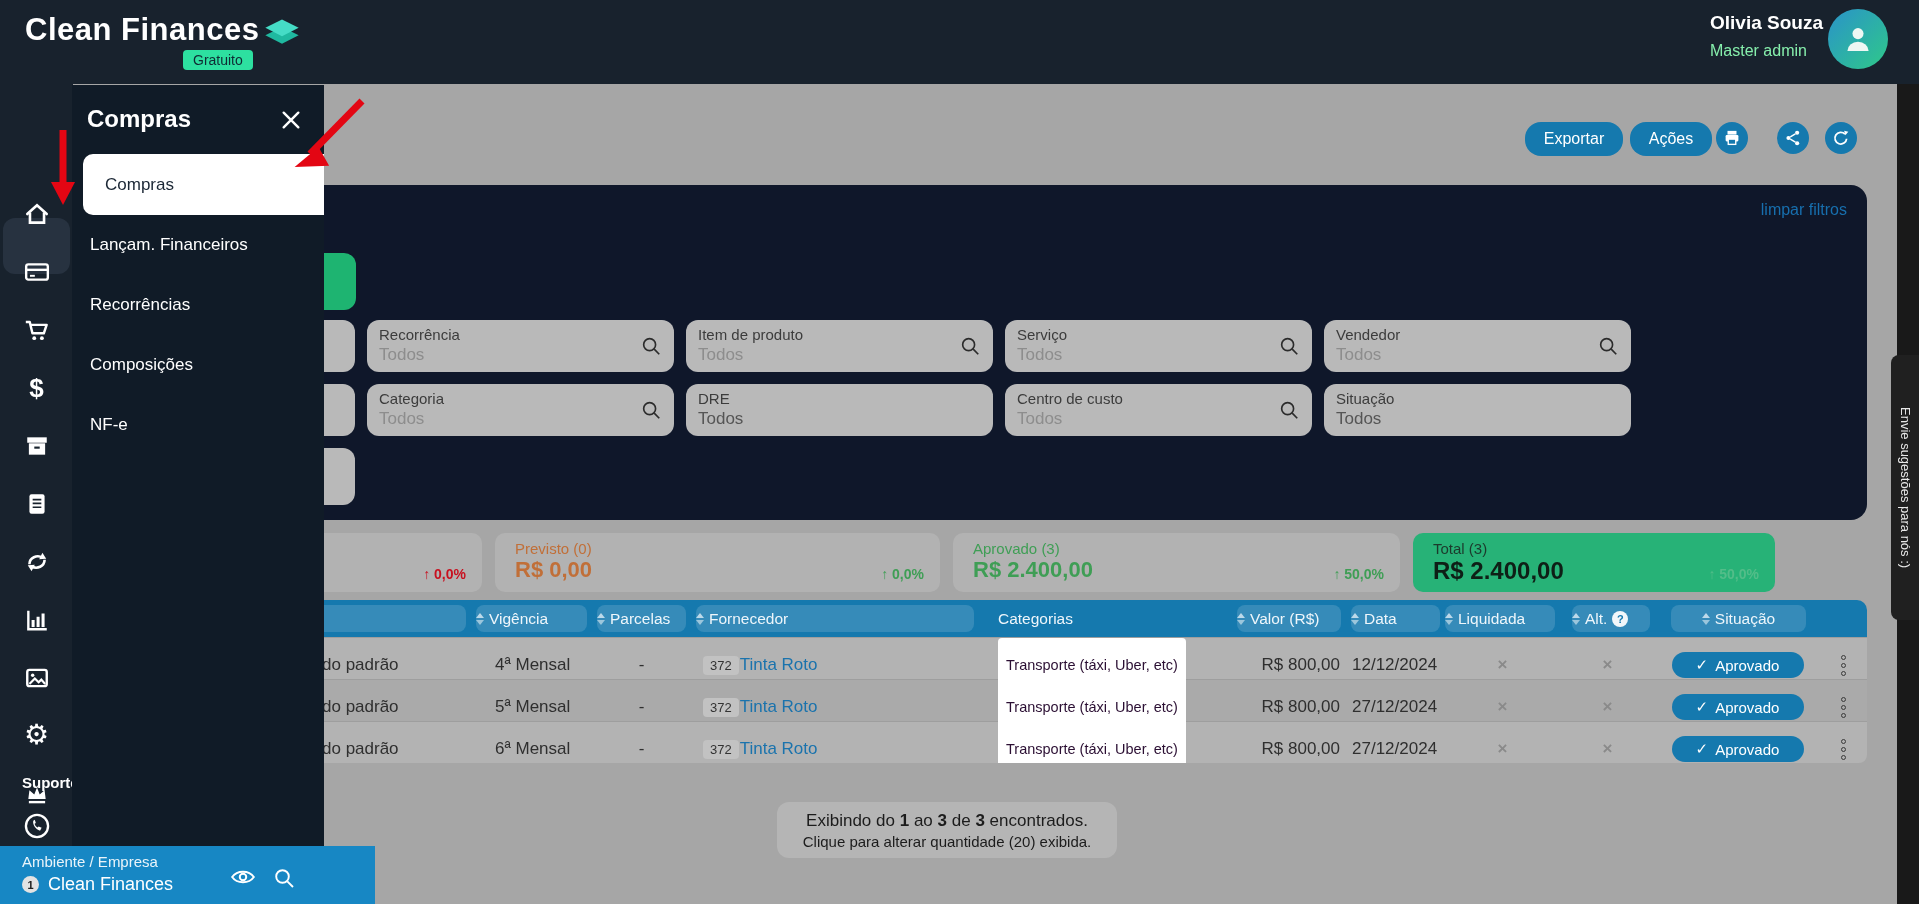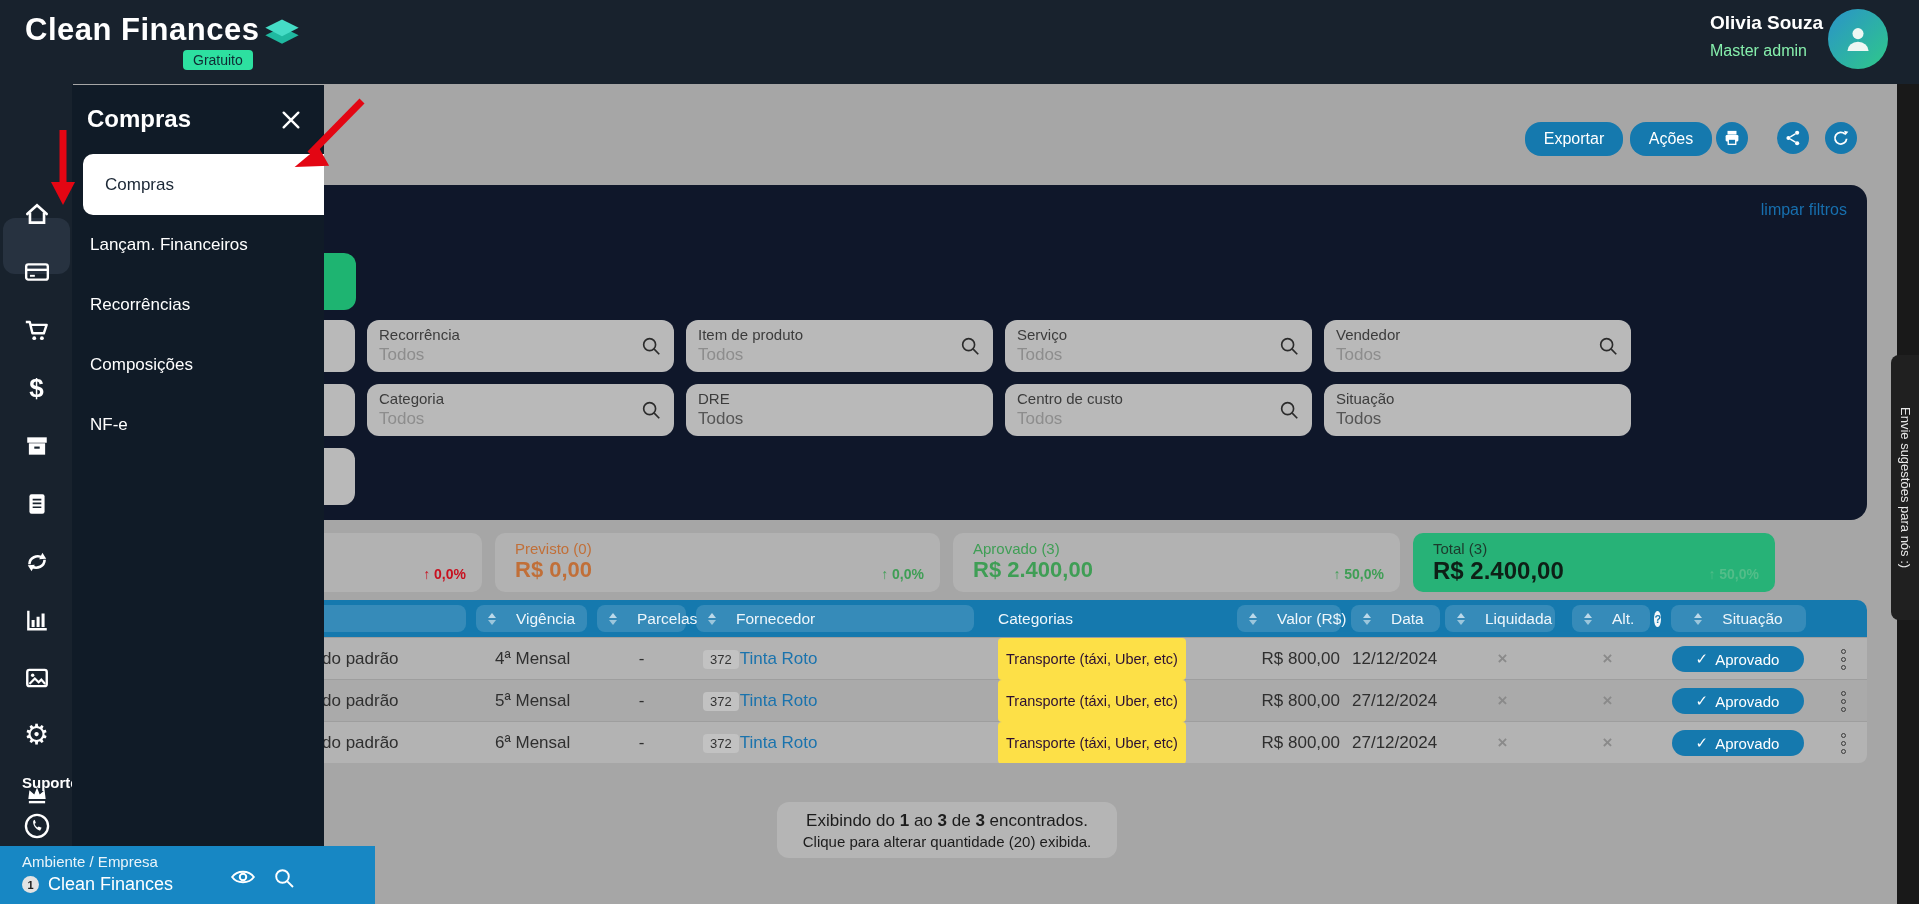--- a/index.html
+++ b/index.html
@@ -65,36 +65,36 @@
   
   .sum-card { position:absolute; top:533px; height:59px; border-radius:10px; background:#b2b2b2; }
   .sum-lbl { position:absolute; left:20px; top:7px; font-size:15px; }
   .sum-val { position:absolute; left:20px; top:24px; font-size:22px; font-weight:bold; }
   .sum-trend { position:absolute; right:16px; bottom:10px; font-size:14px; font-weight:bold; }
 
   
   .tbl { position:absolute; left:283px; top:600px; width:1584px; border-radius:10px 10px 8px 8px; overflow:hidden; }
   .t-grid { display:grid; grid-template-columns:188px 121px 99px 295px 246px 114px 99px 115px 95px 165px 47px; align-items:center; }
   .t-head { background:#1579ae; height:37px; }
-  .h-pill { background:rgba(255,255,255,0.14); border-radius:8px; height:27px; margin:0 5px; display:flex; align-items:center; padding:0 12px; gap:20px; color:#eef6fb; font-size:15.5px; white-space:nowrap; }
+  .h-pill { background:rgba(255,255,255,0.14); border-radius:8px; height:27px; margin:0 5px; display:flex; align-items:center; padding:0 0; gap:5px; color:#eef6fb; font-size:15.5px; white-space:nowrap; }
   .h-plain { color:#eef6fb; font-size:15.5px; padding-left:12px; }
   .sort { display:flex; flex-direction:column; gap:2px; }
   .sort i { display:block; width:0; height:0; border-left:4px solid transparent; border-right:4px solid transparent; }
   .sort .up { border-bottom:5px solid #bcd9ea; }
   .sort .dn { border-top:5px solid #9cc6dc; }
   .help-circ { width:16px; height:16px; border-radius:50%; background:#f2f7fa; color:#1579ae; font-size:11px; font-weight:bold; display:flex; align-items:center; justify-content:center; }
   .t-row { height:42px; font-size:17px; color:#2f2f2f; border-top:1px solid #9e9e9e; }
   .t-row.odd { background:#b3b3b3; } .t-row.even { background:#aaaaaa; }
   .c-desc { padding-left:39px; overflow:hidden; white-space:nowrap; }
   .c-vig { padding-left:24px; }
   .c-par { text-align:center; }
   .c-forn { display:flex; align-items:center; gap:1px; padding-left:12px; }
   .code-badge { background:#c2c2c2; color:#333; font-size:13px; border-radius:4px; padding:2px 7px; }
   .forn-link { color:#1a73ad; cursor:pointer; }
-  .cat-pill { display:inline-block; background:#fde047; color:#2b0f33; font-size:14.5px; border-radius:4px; padding:13px 8px; margin-left:12px; white-space:nowrap; }
+  .cat-pill { display:inline-block; background:#ffffff; color:#2b0f33; font-size:14.5px; border-radius:4px; padding:19px 8px; margin-left:12px; white-space:nowrap; }
   .c-val { text-align:right; padding-right:6px; }
   .c-data { padding-left:6px; }
   .c-x { text-align:center; color:#8a8a8a; font-weight:bold; font-size:17px; }
   .status-pill { width:132px; height:26px; margin:0 auto; background:#1579ae; border-radius:13px; color:#fff; font-size:15px; display:flex; align-items:center; justify-content:center; gap:7px; cursor:pointer; }
   .kebab { display:flex; flex-direction:column; gap:3px; align-items:center; cursor:pointer; }
   .kebab i { width:5px; height:5px; border:1.5px solid #3a3a3a; border-radius:50%; }
 
   
   .pager { position:absolute; left:777px; top:802px; width:340px; height:56px; background:#b5b5b5; border-radius:12px;
            display:flex; flex-direction:column; align-items:center; justify-content:center; color:#1c1c1c; cursor:pointer; }

